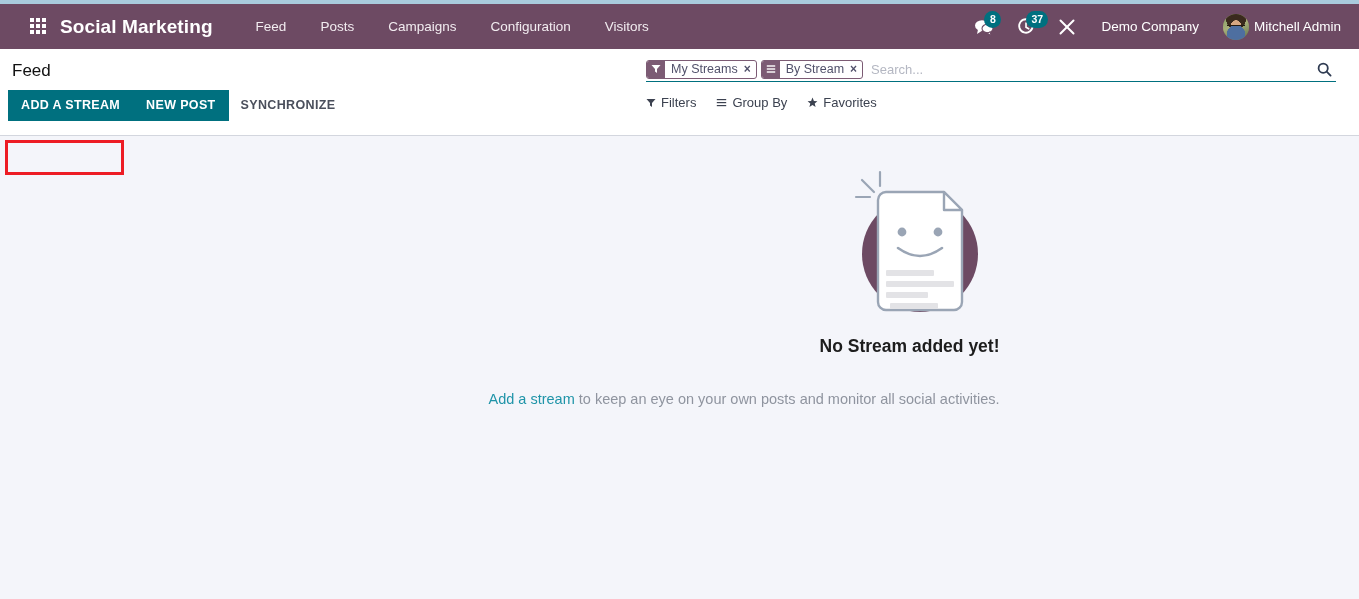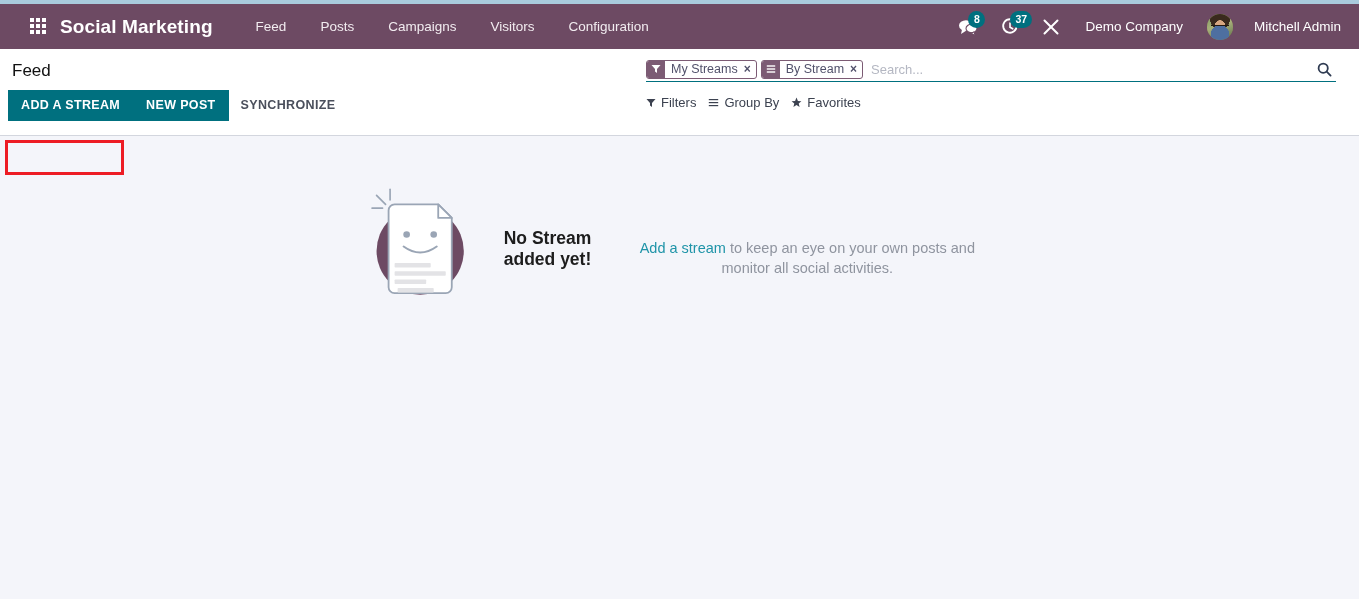--- a/index.html
+++ b/index.html
@@ -103,21 +103,21 @@
   .company-name {
     font-size: 13.5px;
     padding: 0 14px;
     white-space: nowrap;
     cursor: pointer;
   }
 
   .user-menu {
     display: flex;
     align-items: center;
-    gap: 21px;
+    gap: 5px;
     padding: 0 4px 0 10px;
     cursor: pointer;
   }
 
   .avatar {
     width: 26px;
     height: 26px;
     border-radius: 50%;
     overflow: hidden;
     background: #8a6f4e;
@@ -259,21 +259,21 @@
     padding: 0 4px 0 8px;
     color: #4a4f5c;
     display: flex;
     align-items: center;
     cursor: pointer;
   }
 
   .dropdown-row {
     display: flex;
     align-items: center;
-    gap: 12px;
+    gap: 20px;
     padding: 13px 0 0 0;
     justify-content: flex-start;
     margin-left: 0px;
   }
   .dd {
     display: flex;
     align-items: center;
     gap: 5px;
     font-size: 13px;
     color: #3c4250;
@@ -289,22 +289,22 @@
     align-items: flex-start;
     justify-content: center;
     padding-top: 26px;
     overflow: hidden;
   }
 
   .empty-wrap {
     width: 640px;
     text-align: center;
     display: flex;
-    flex-direction: row;
-    align-items: center;
+    flex-direction: column;
+    align-items: flex-end;
   }
 
   .empty-illustration { width: 160px; height: 160px; }
 
   .empty-title {
     font-size: 17.5px;
     font-weight: 700;
     color: #1d1d1d;
     margin-top: 14px;
   }
@@ -341,22 +341,22 @@
         <i></i>
         <i></i>
     </div>
 
     <div class="brand">Social Marketing</div>
 
     <div class="nav-menu">
       <div class="nav-item">Feed</div>
       <div class="nav-item">Posts</div>
       <div class="nav-item">Campaigns</div>
+      <div class="nav-item">Configuration</div>
       <div class="nav-item">Visitors</div>
-      <div class="nav-item">Configuration</div>
     </div>
 
     <div class="nav-spacer"></div>
 
     <div class="sys-icons">
 
       <div class="sys-btn">
         <svg width="20" height="18" viewBox="0 0 20 18">
           <ellipse cx="8" cy="7.5" rx="7" ry="5.3" fill="#ffffff"></ellipse>
           <path d="M4 11.5 L3 16 L8.5 12.5 Z" fill="#ffffff"></path>

